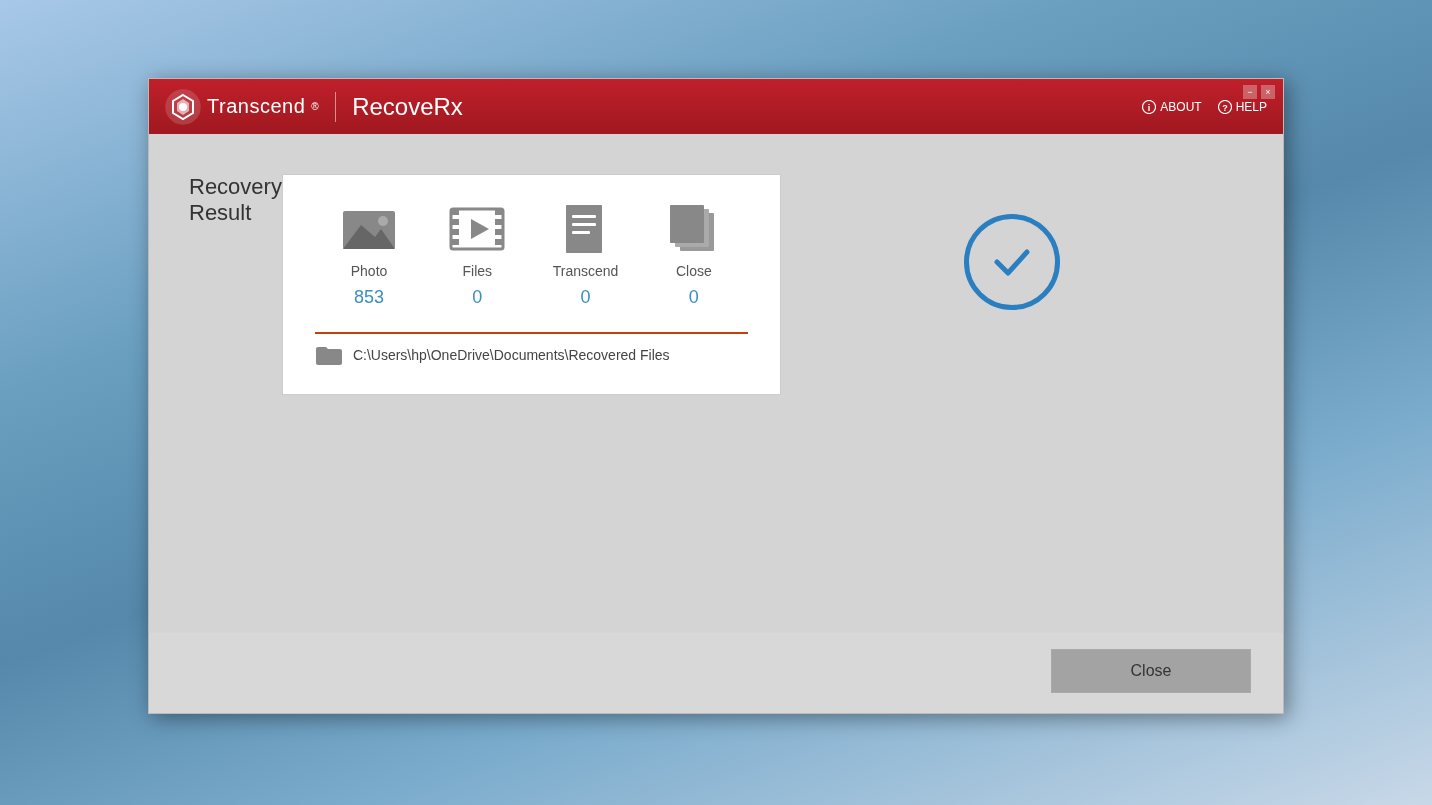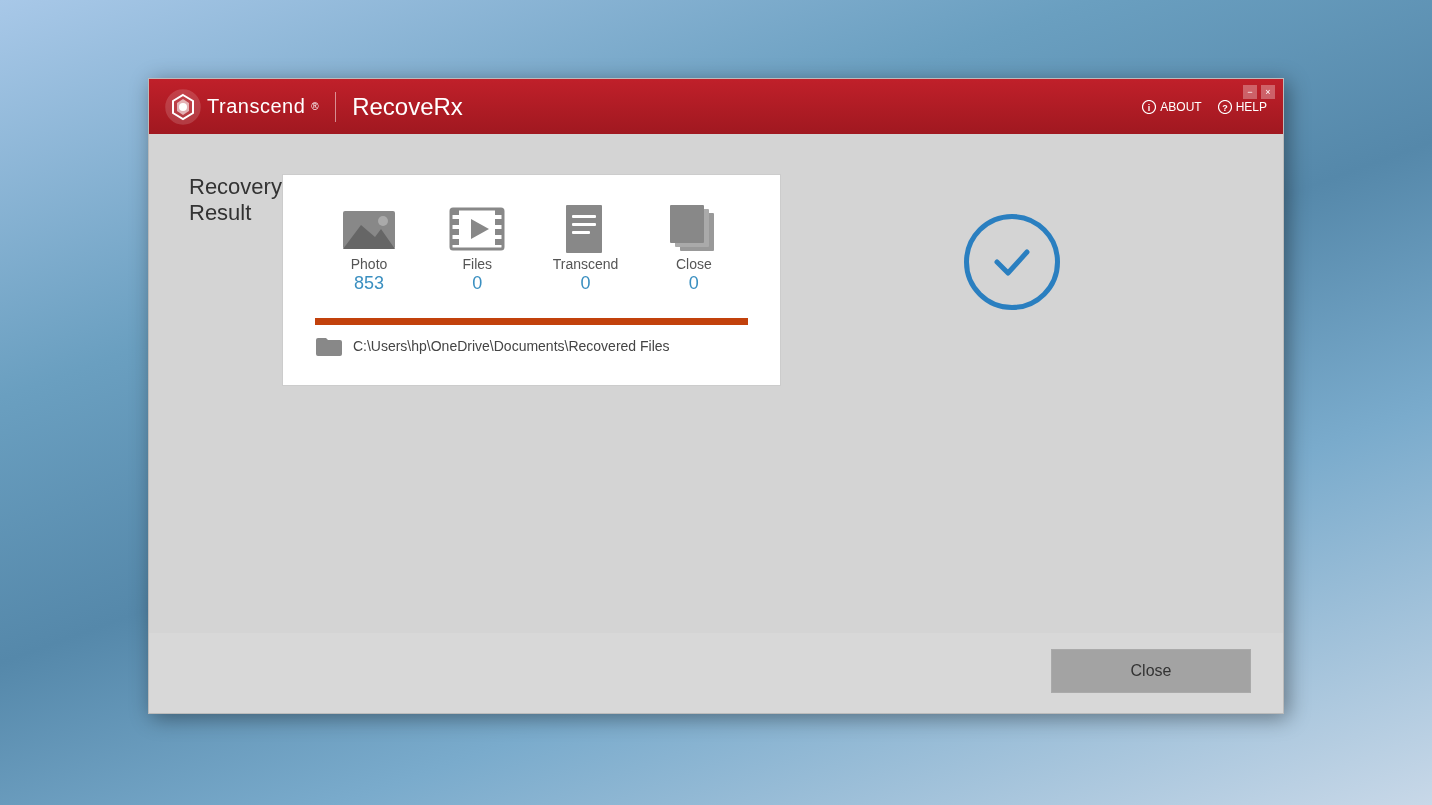--- a/index.html
+++ b/index.html
@@ -148,21 +148,21 @@
       display: flex;
       gap: 0;
       justify-content: space-around;
       margin-bottom: 24px;
     }
 
     .file-type-item {
       display: flex;
       flex-direction: column;
       align-items: center;
-      gap: 1px;
+      gap: 8px;
       flex: 1;
     }
 
     .file-type-icon {
       width: 56px;
       height: 52px;
       display: flex;
       align-items: center;
       justify-content: center;
     }
@@ -176,21 +176,21 @@
       font-size: 18px;
       color: #3a8fc0;
       font-weight: 400;
     }
 
     .recovery-path-row {
       display: flex;
       align-items: center;
       gap: 10px;
       padding-top: 10px;
-      border-top: 7px solid #c2410c;
+      border-top: 2px solid #c2410c;
     }
 
     .folder-icon {
       width: 28px;
       height: 22px;
       flex-shrink: 0;
     }
 
     .recovery-path-text {
       font-size: 14px;

